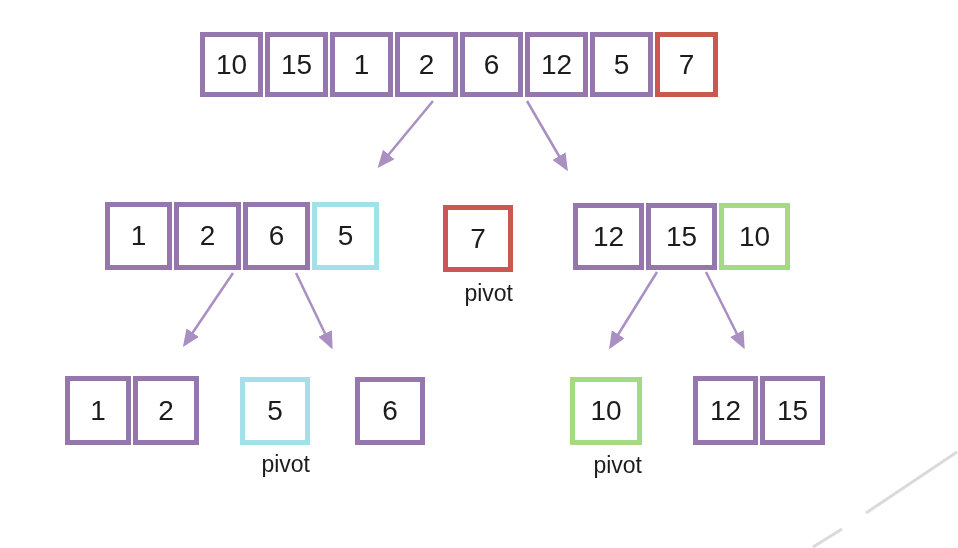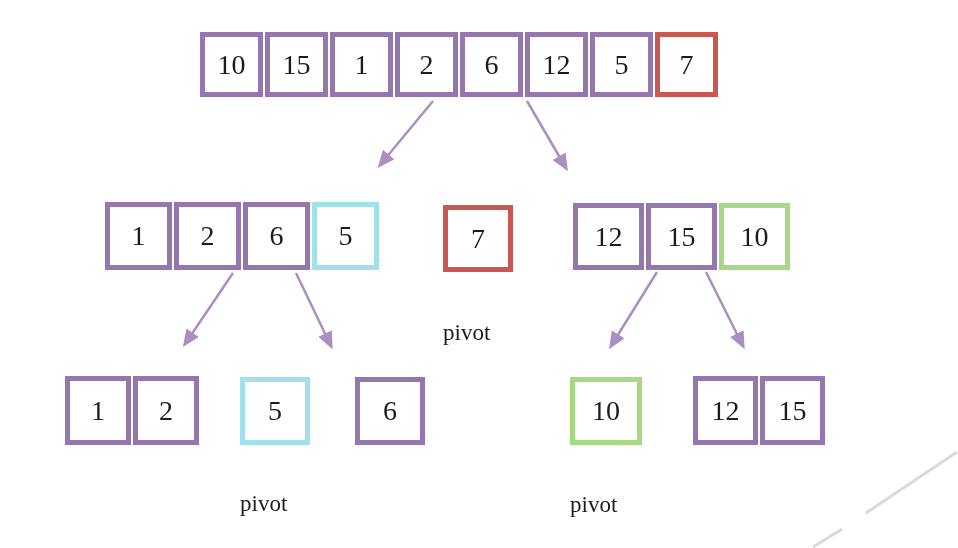--- a/index.html
+++ b/index.html
@@ -1,21 +1,21 @@
 <!DOCTYPE html>
 <html style="--purple: #9577ae; --red: #c9594f; --cyan: #a2e1ea; --green: #a5da82; --arrow: #a98fc2; --stray: #dadada; --text: #1c1c1c;"><head>
 <meta charset="utf-8">
 <style>
   html,body{margin:0;padding:0;background:#ffffff;}
   #canvas{
     position:relative;
     width:958px;height:548px;
     background:#ffffff;
     overflow:hidden;
-    font-family:Liberation Serif, serif;
+    font-family:Liberation Sans, sans-serif;
   }
   .row{position:absolute;display:flex;gap:2px;}
   .cell{
     background:#ffffff;
     border:5px solid var(--purple);
     box-sizing:border-box;
     display:flex;align-items:center;justify-content:center;
     font-size:28px;
     color:var(--text);
     letter-spacing:0px;
@@ -28,24 +28,23 @@
   .r-left  .cell{width:67px;height:68px;}
   .r-pivot7 .cell{width:70px;height:67px;}
   .r-right .cell{width:71px;height:67px;}
   .r-ll .cell{width:66px;height:69px;}
   .r-lp .cell{width:70px;height:68px;}
   .r-lr .cell{width:70px;height:68px;}
   .r-rp .cell{width:72px;height:68px;}
   .r-rr .cell{width:65px;height:69px;}
   .pivot-label{
     position:absolute;
-    text-align:left;
+    text-align:right;
     font-size:23px;
     color:var(--text);
-    margin-top:40px;
   }
   #edge-layer{position:absolute;left:0;top:0;width:958px;height:548px;}
 </style>
 </head>
 <body>
 
 <div id="canvas">
 
   <svg id="edge-layer" xmlns="http://www.w3.org/2000/svg">
     <defs>

